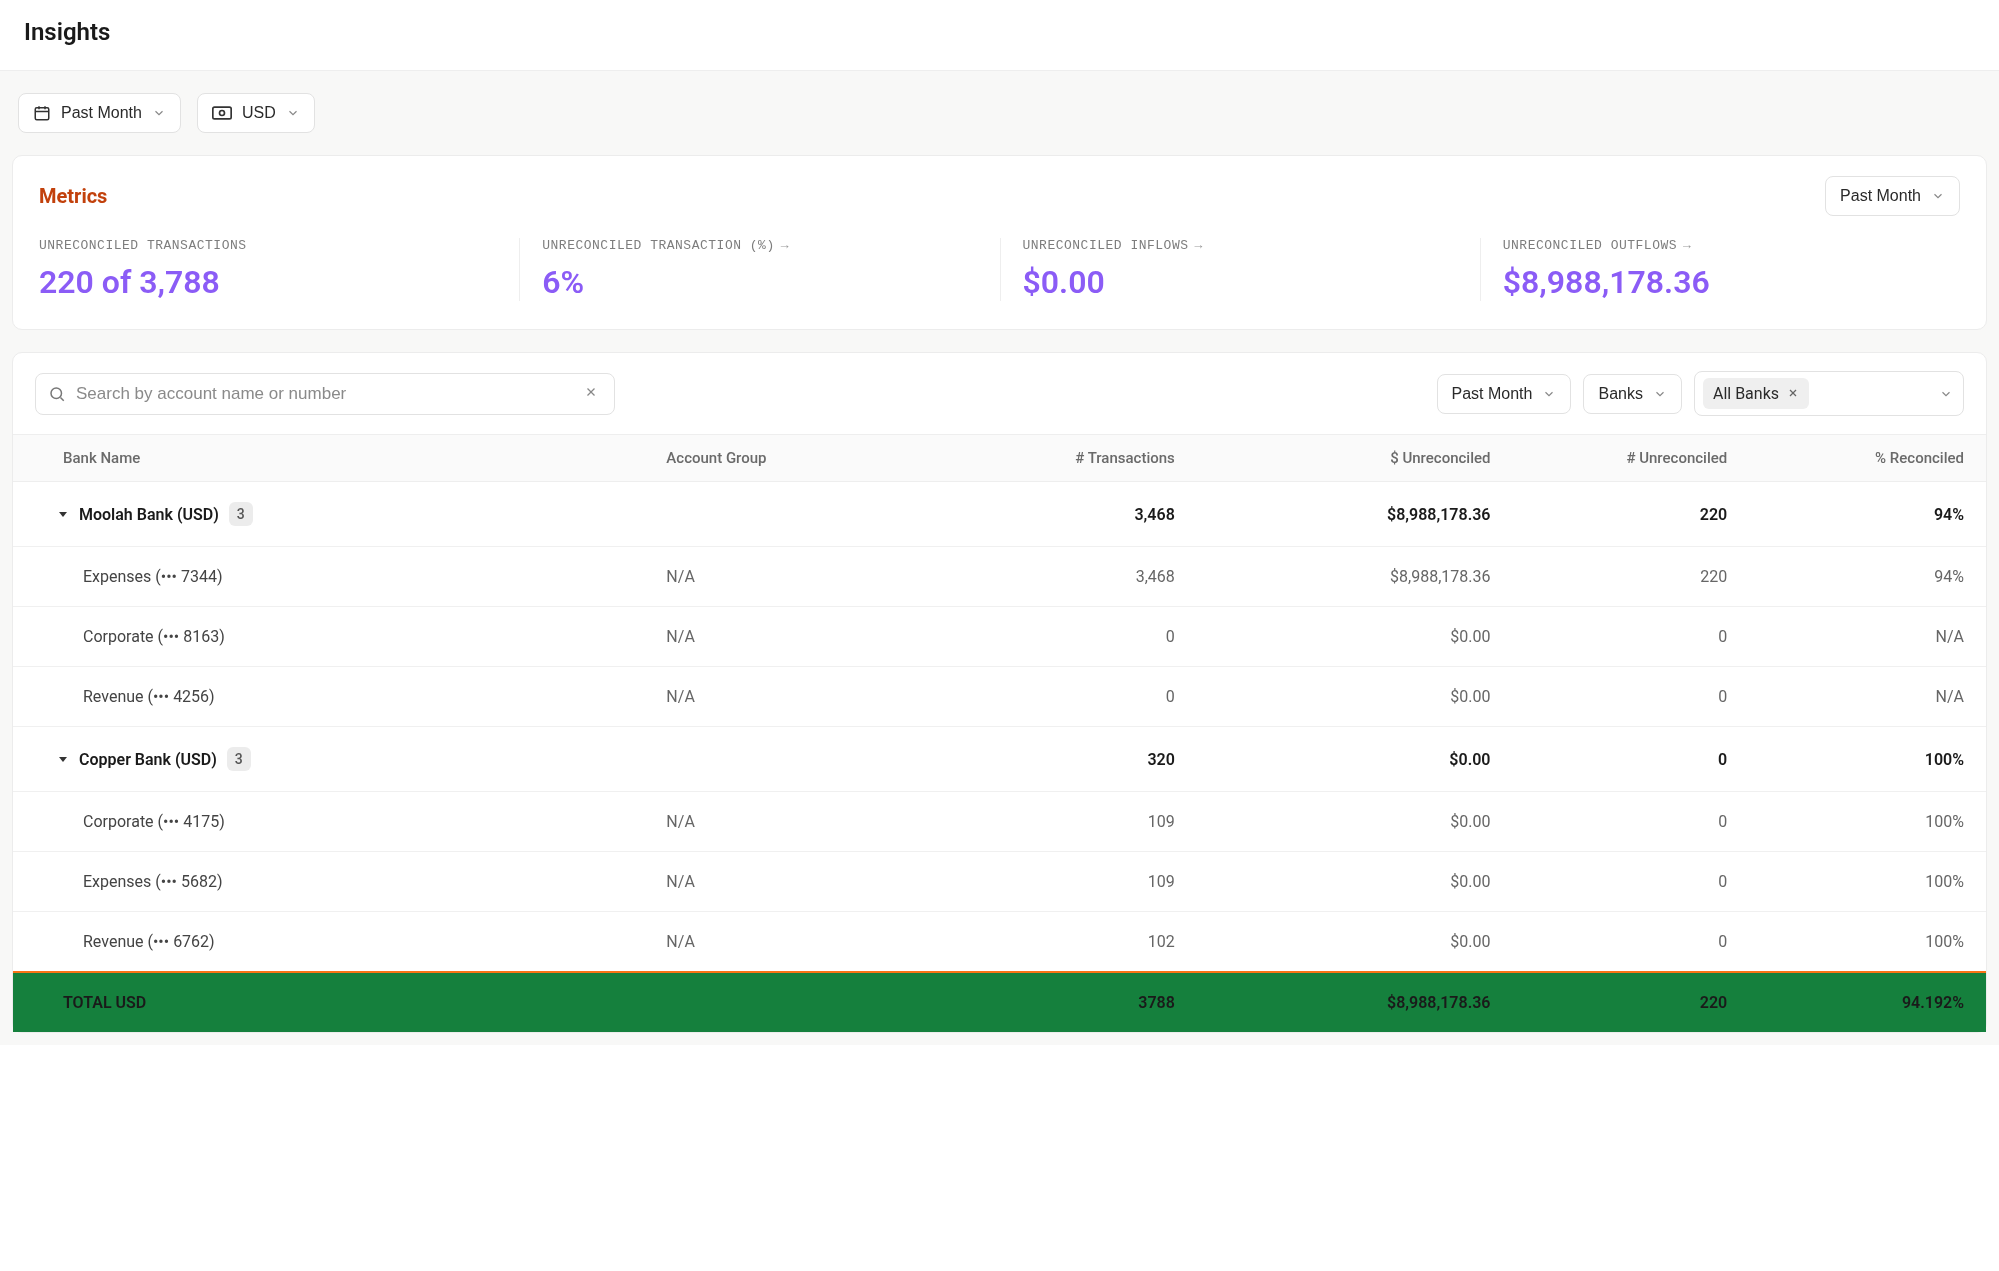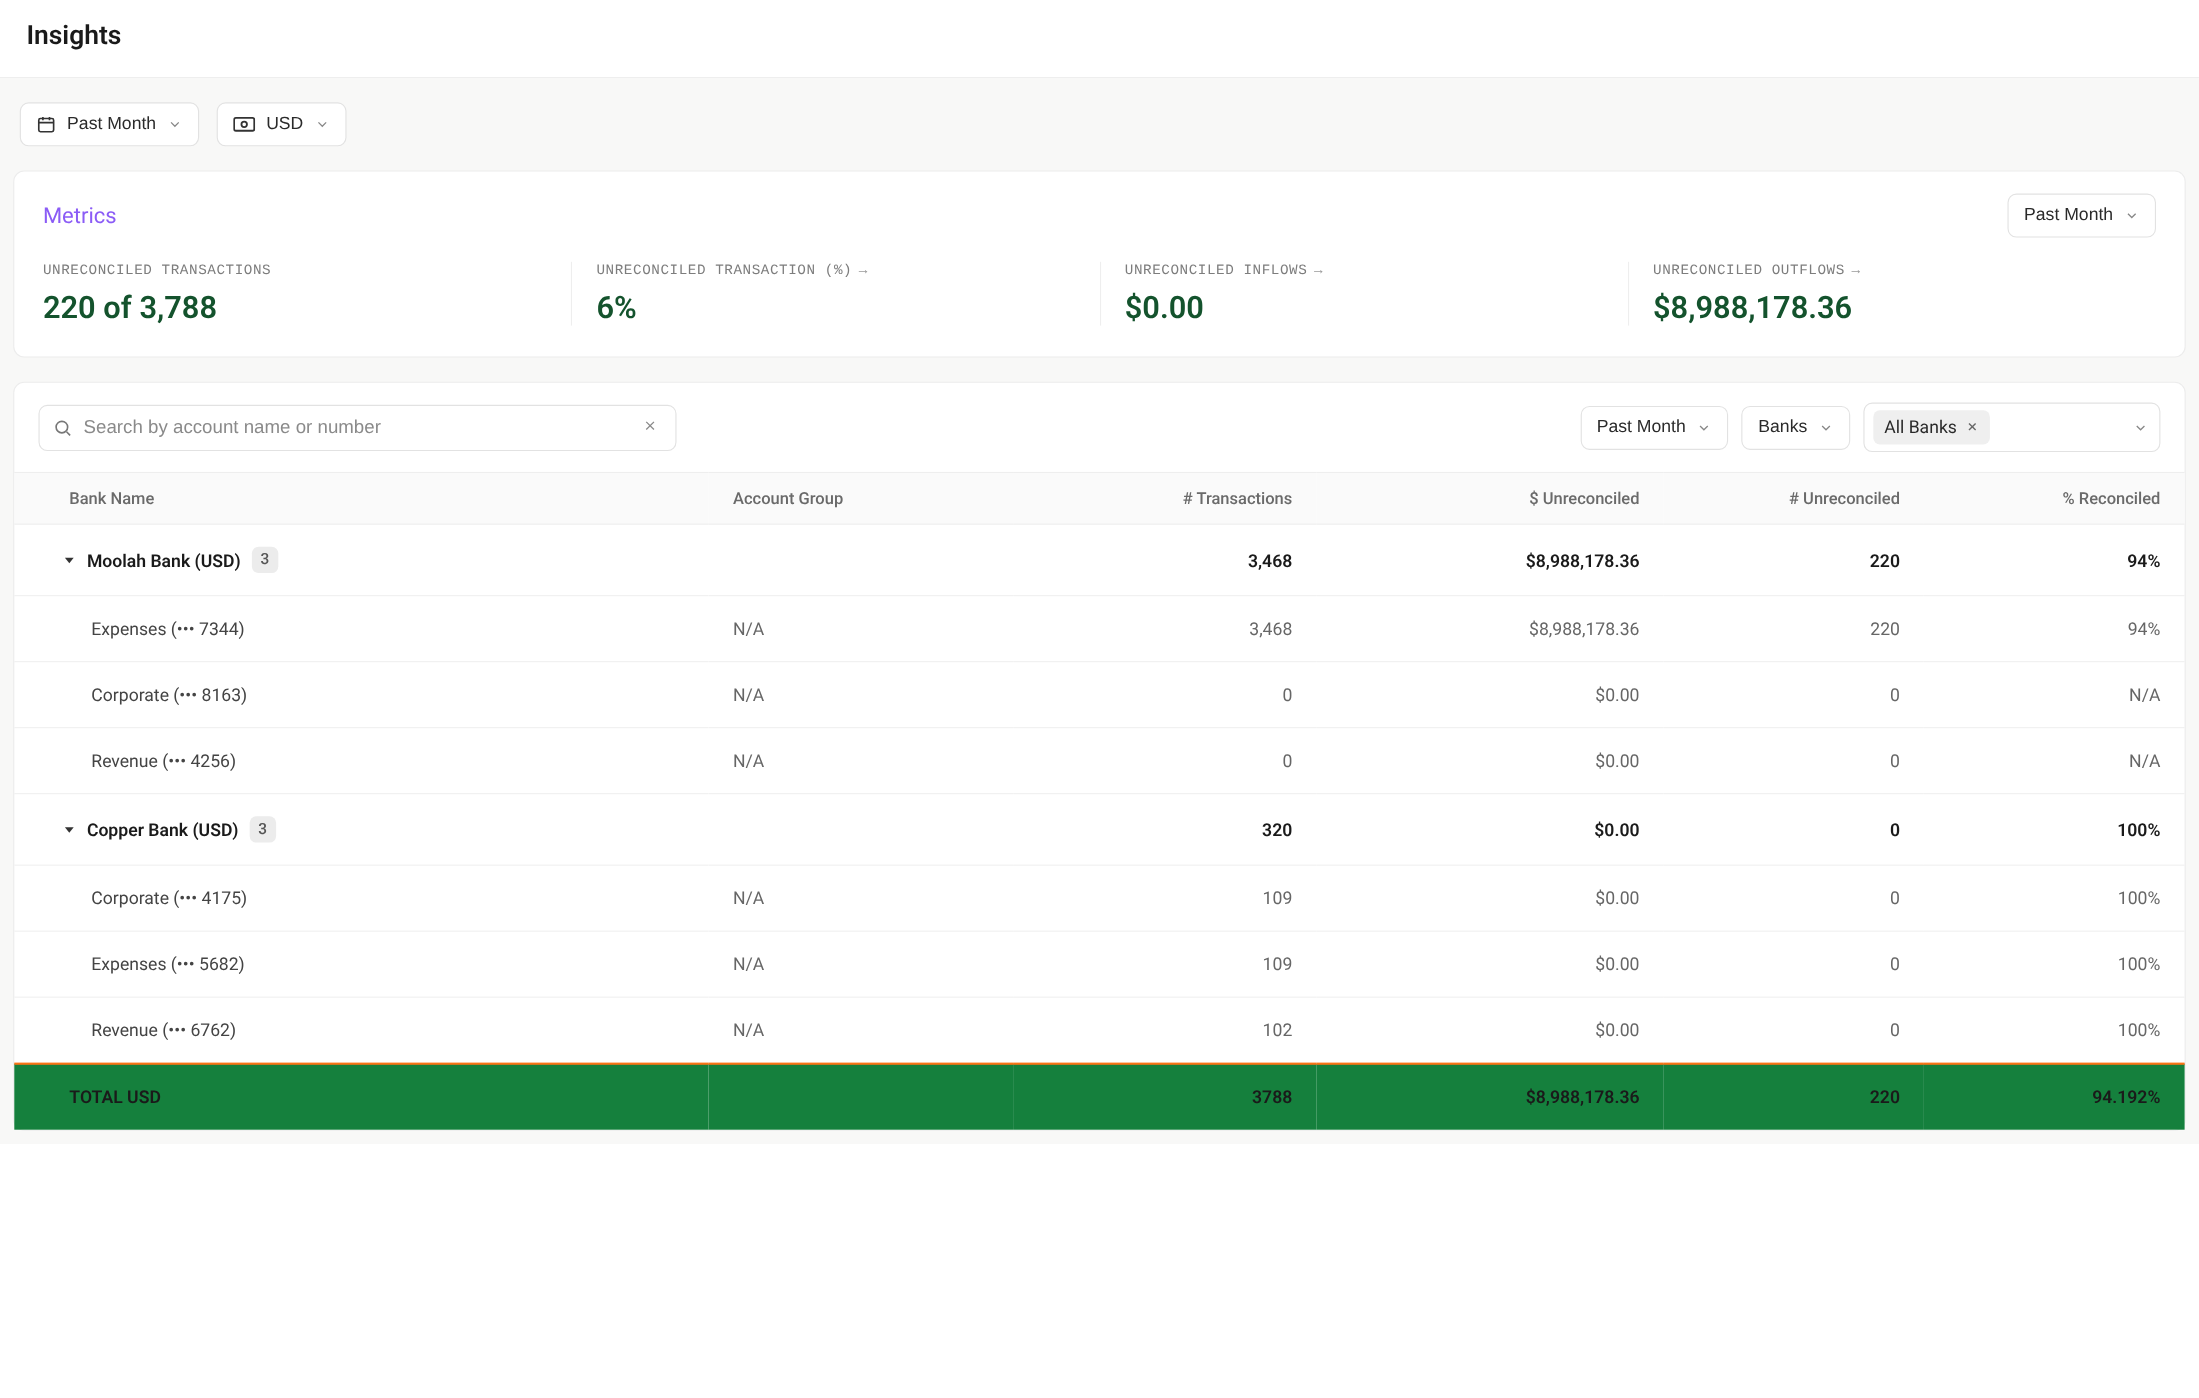--- a/index.html
+++ b/index.html
@@ -50,21 +50,21 @@
     border: 1px solid #ececec;
     border-radius: 10px;
   }
   .metrics-card { padding: 20px 26px 28px 26px; }
   .metrics-head {
     display: flex;
     justify-content: space-between;
     align-items: center;
     margin-bottom: 22px;
   }
-  .metrics-title { font-size: 20px; font-weight: 400; color: #8b5cf6; }
+  .metrics-title { font-size: 20px; font-weight: 700; color: #c2410c; }
   .metrics-grid {
     display: grid;
     grid-template-columns: repeat(4, 1fr);
   }
   .metric {
     padding: 0 22px;
     border-left: 1px solid #eee;
   }
   .metric:first-child { border-left: none; padding-left: 0; }
   .metric-label {
@@ -72,23 +72,23 @@
     letter-spacing: 0.5px;
     color: #7d7d7d;
     text-transform: uppercase;
     margin-bottom: 10px;
     display: flex;
     align-items: flex-end;
     gap: 6px;
     font-family: Liberation Mono, monospace;
   }
   .metric-value {
-    font-size: 28px;
+    font-size: 32px;
     font-weight: 600;
-    color: #14532d;
+    color: #8b5cf6;
   }
   .arrow { color: #9a9a9a; }
 
   .table-card { margin-top: 22px; padding: 18px 0 0 0; }
   .table-toolbar {
     display: flex;
     justify-content: space-between;
     align-items: center;
     padding: 0 22px 18px 22px;
   }

